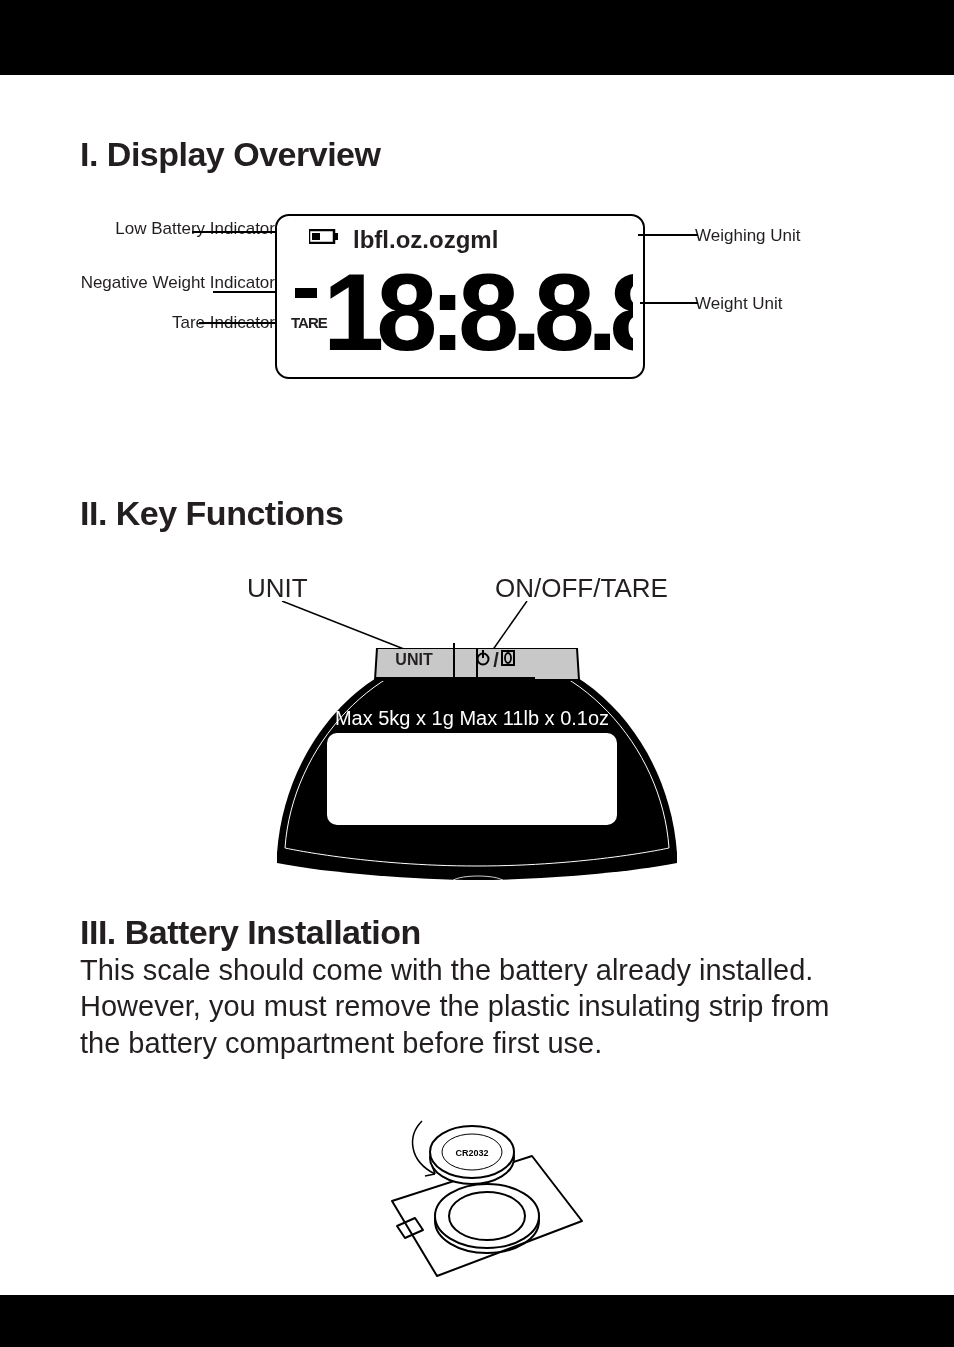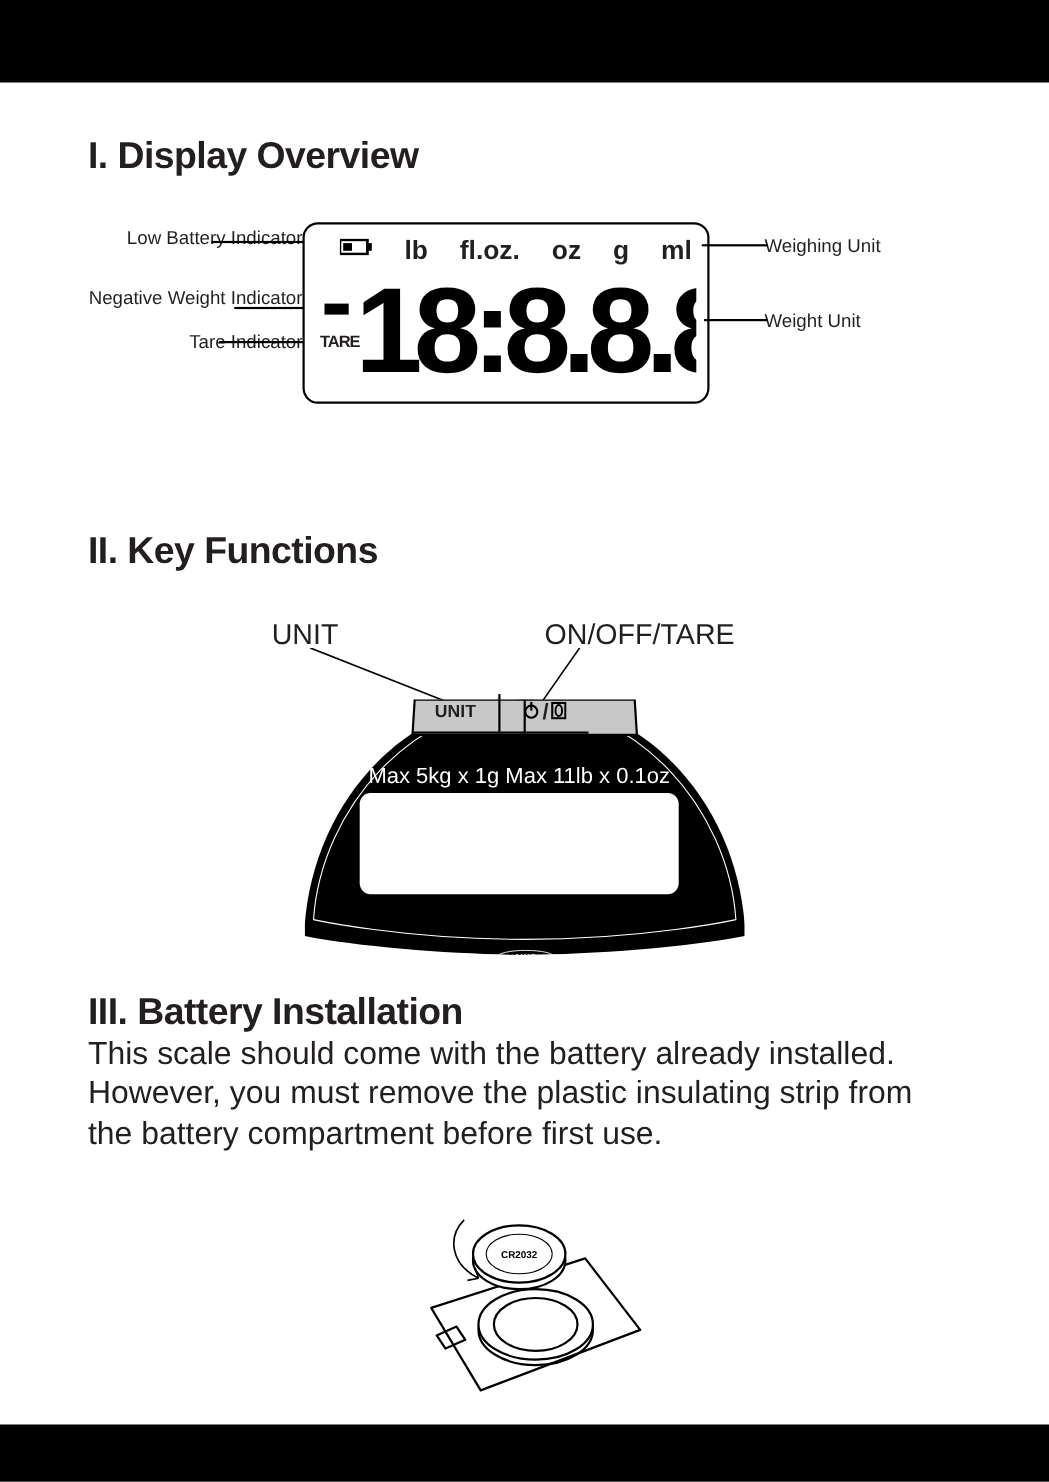--- a/index.html
+++ b/index.html
@@ -1,31 +1,31 @@
 <!DOCTYPE html>
 <html><head>
 <meta charset="utf-8">
 <style>
   * { margin:0; padding:0; box-sizing:border-box; }
   html,body { width:954px; height:1347px; font-family:"Myriad Pro","Segoe UI",Arial,sans-serif; }
   .topbar { width:100%; height:75px; background:#000; }
   .botbar { position:absolute; top:1295px; left:0; width:100%; height:52px; background:#000; }
-  .page { padding:48px 80px 0 80px; color:#231f20; }
+  .page { padding:60px 80px 0 80px; color:#231f20; }
   h2 { font-size:34px; font-weight:700; margin-bottom:40px; letter-spacing:-0.5px; }
   h2.tight { margin-bottom:0; }
   .body-text { font-size:29px; line-height:1.25; margin-bottom:20px; }
   
   .display-wrap { position:relative; width:790px; height:220px; margin-bottom:60px; }
   .labels-left { position:absolute; left:0; top:0; width:195px; text-align:right; font-size:17px; }
   .labels-right { position:absolute; right:0; top:0; width:175px; text-align:left; font-size:17px; }
   .lbl { position:absolute; right:0; line-height:1.05; }
   .lblR { position:absolute; left:0; }
   .lcd { position:absolute; left:195px; top:0; width:370px; height:165px; border:2px solid #000; border-radius:14px; background:#fff; }
   .lcd-inner { position:relative; width:100%; height:100%; font-weight:900; }
-  .units-row { position:absolute; top:10px; left:76px; right:14px; display:flex; justify-content:flex-end; font-size:24px;gap:29px; }
+  .units-row { position:absolute; top:10px; left:76px; right:14px; display:flex; justify-content:flex-start; font-size:24px; }
   .units-row span { display:inline-block; }
   .batt-icon { position:absolute; top:13px; left:32px; }
   .minus { position:absolute; top:72px; left:18px; width:22px; height:10px; background:#000; }
   .tare { position:absolute; top:98px; left:14px; font-size:15px; font-weight:900; letter-spacing:-1px; }
   .digits { position:absolute; top:34px; left:46px; font-size:108px; font-family:"DSEG7","Courier New",monospace; font-weight:900; letter-spacing:-6px; line-height:1; }
   
   .line { position:absolute; background:#000; height:1.5px; }
   
   .keywrap { position:relative; width:500px; height:310px; margin:0 auto 30px auto; }
   .klabel { position:absolute; font-size:26px; }

